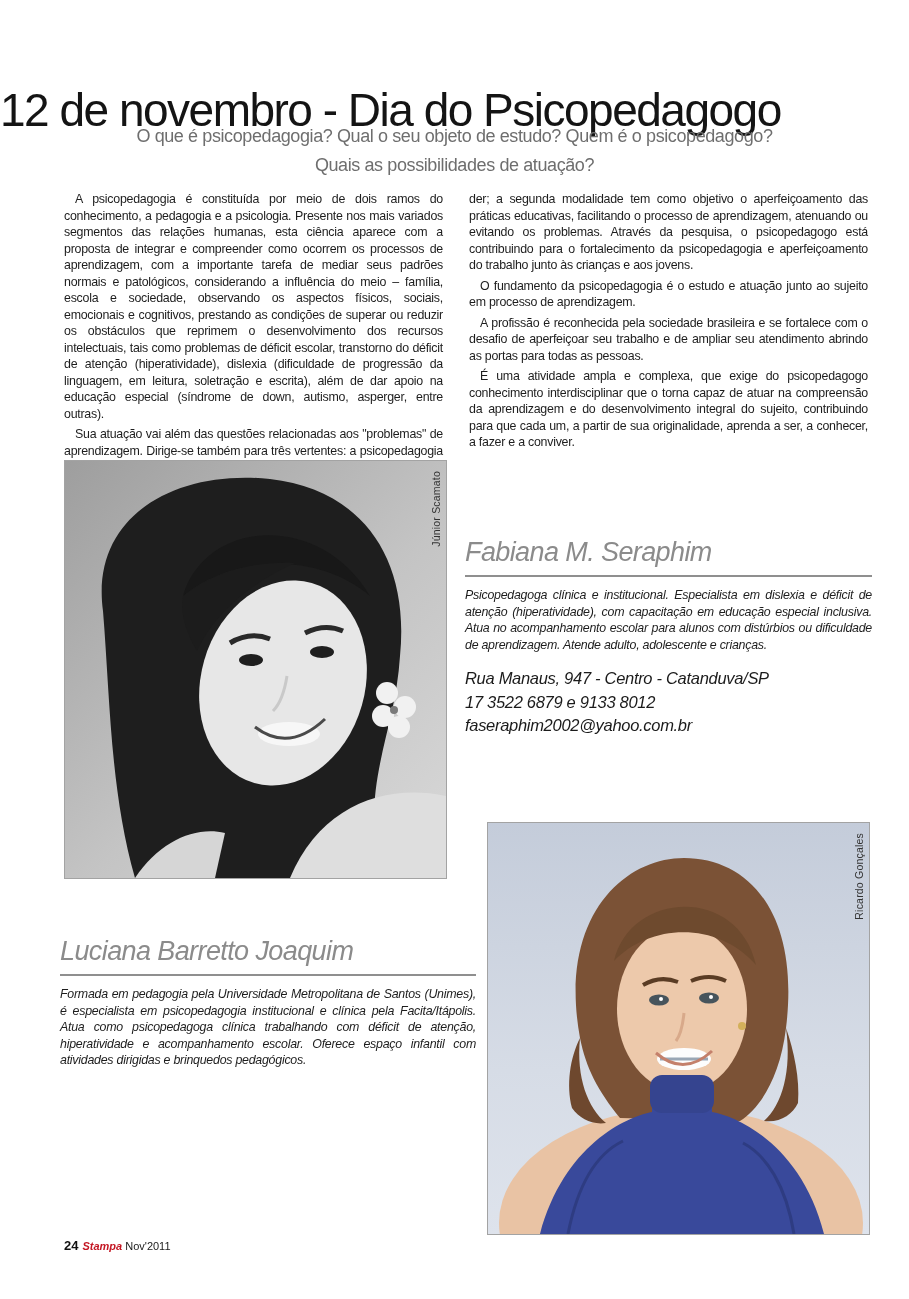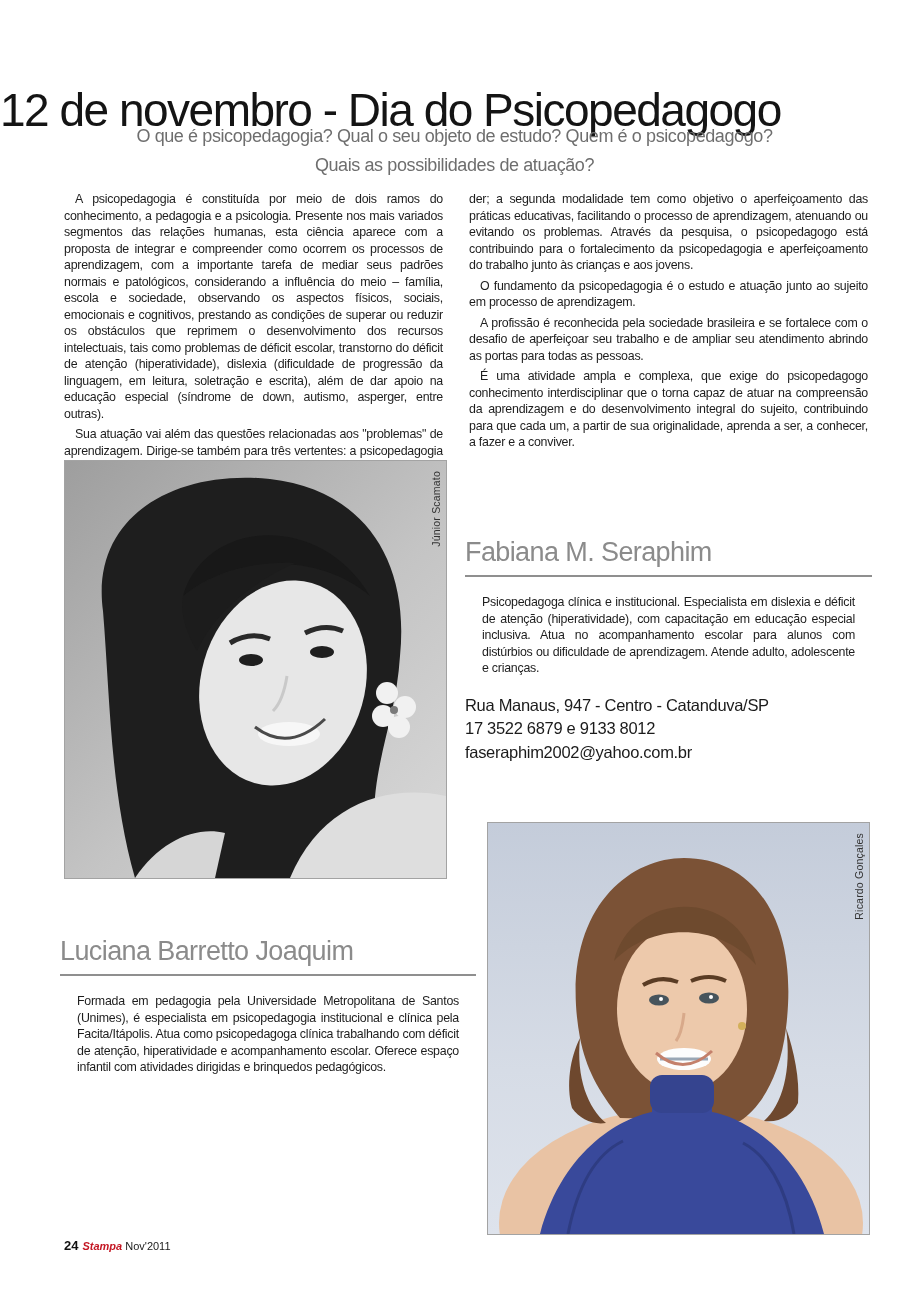--- a/index.html
+++ b/index.html
@@ -46,30 +46,30 @@
   .photo-2{left:487px;top:822px;width:381px;height:411px;
     background:linear-gradient(180deg,#c4ccda 0%,#d6dce6 60%,#dee3ec 100%);}
   .photo svg{position:absolute;left:0;top:0;}
   .photo-credit{
     position:absolute;top:10px;right:4px;
     writing-mode:vertical-rl;transform:rotate(180deg);
     font-size:10.5px;letter-spacing:0.2px;color:#333333;
     z-index:3;
   }
   
-  .profile{position:absolute;}
+  .profile{position:absolute;font-style:italic;}
   .profile-fabiana{left:465px;top:537px;width:407px;}
   .profile-luciana{left:60px;top:936px;width:416px;}
   .profile-name{
     font-size:27px;letter-spacing:-0.6px;color:#8b8b8b;
     margin:0 0 7px 0;font-weight:normal;
   }
   .profile-rule{border:none;border-top:2px solid #8f8f8f;margin:0 0 10px 0;}
   .profile-bio{
-    margin:17px;font-size:12.4px;line-height:16.5px;letter-spacing:-0.25px;
+    margin:0;font-size:12.4px;line-height:16.5px;letter-spacing:-0.25px;
     text-align:justify;color:#1d1d1d;
   }
   .contact{margin-top:14px;font-size:16.5px;line-height:23.5px;letter-spacing:-0.3px;color:#1b1b1b;}
   .contact div{white-space:nowrap;}
   .clinic-name{font-weight:bold;font-size:16px;letter-spacing:-0.2px;}
   
   .footer{position:absolute;left:64px;top:1238px;font-size:11px;color:#111;}
   .footer .pageno{font-weight:bold;font-size:13px;color:#111;}
   .footer .mag{color:#c41623;font-weight:bold;font-style:italic;font-size:11px;margin-left:4px;}
   .footer .issue{color:#1b1b1b;font-size:11px;margin-left:3px;}

